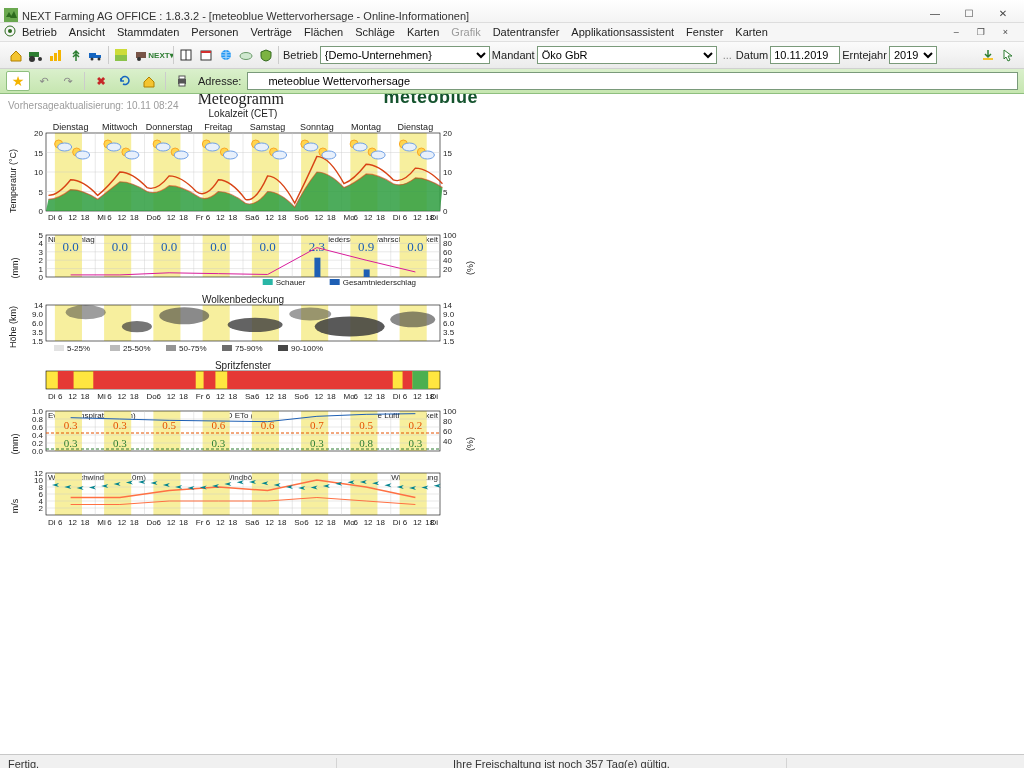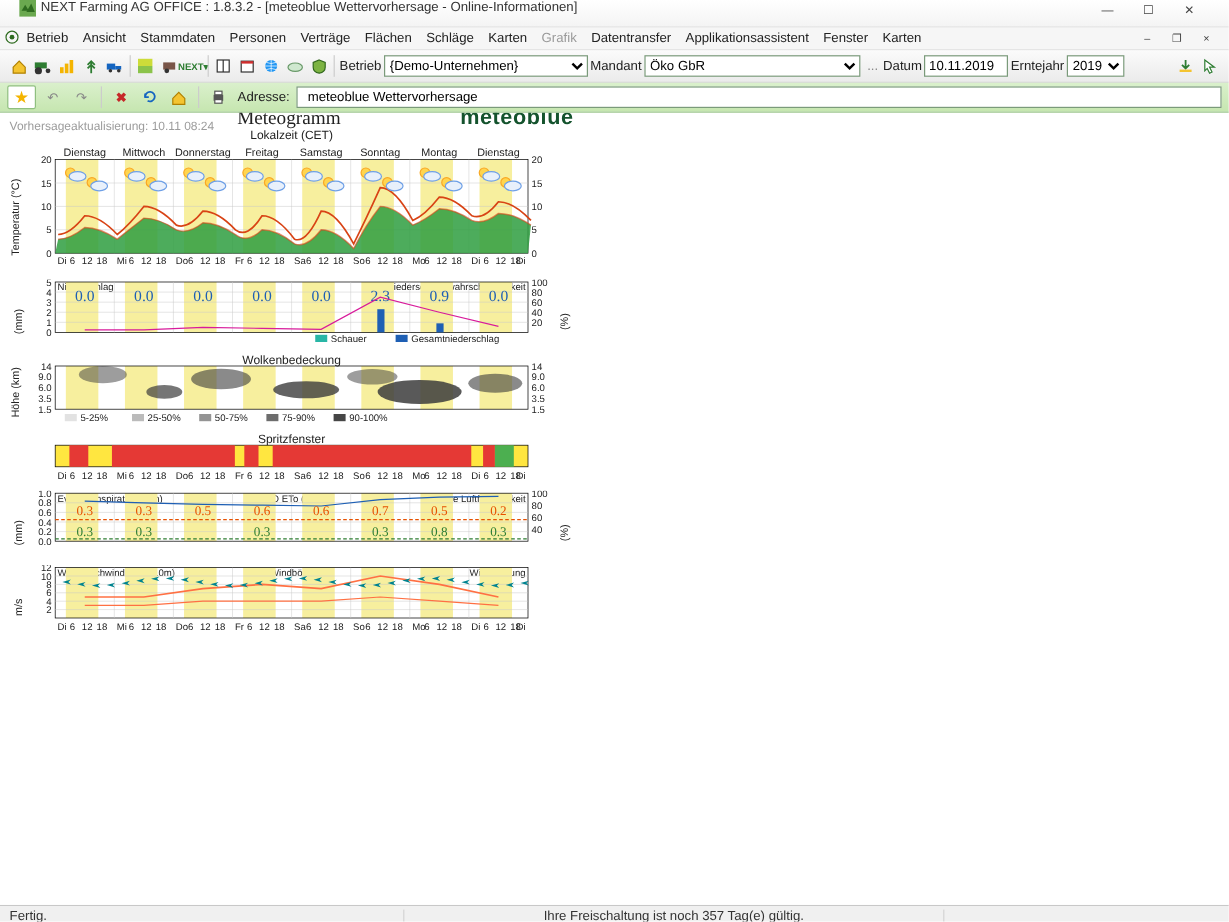--- a/index.html
+++ b/index.html
@@ -1,32 +1,32 @@
 <!DOCTYPE html>
 <html><head>
 <meta charset="utf-8">
 <style>
   html,body{margin:0;padding:0;font-family:Tahoma,Arial,sans-serif;font-size:11px;color:#000;background:#fff;width:1024px;height:768px;overflow:hidden}
-  .titlebar{height:22px;background:linear-gradient(#fff,#f4f4f4);display:flex;align-items:flex-start;padding:0 16px;border-bottom:1px solid #ddd}
+  .titlebar{height:22px;background:linear-gradient(#fff,#f4f4f4);display:flex;align-items:flex-end;padding:0 4px;border-bottom:1px solid #ddd}
   .titlebar .appicon{width:14px;height:14px;margin-right:4px;display:inline-block}
   .titlebar .title{flex:1;font-size:11px;color:#333}
   .winbtn{width:34px;height:18px;display:flex;align-items:center;justify-content:center;font-size:10px;color:#444}
   .menubar{height:18px;background:#f6f6f6;display:flex;align-items:center;padding:0 4px;border-bottom:1px solid #e0e0e0;font-size:11px;color:#222}
   .menubar span{margin-right:12px;cursor:default}
   .menubar .disabled{color:#9a9a9a}
   .mdi-controls{margin-left:auto;display:flex;gap:6px;font-size:9px;color:#444}
   .toolbar{height:26px;background:linear-gradient(#fbfbfb,#ebebeb);display:flex;align-items:center;padding:0 6px;border-bottom:1px solid #d0d0d0;gap:0}
   .tbsep{width:1px;height:18px;background:#ccc;margin:0 2px}
   .tbicon{width:18px;height:18px;display:flex;align-items:center;justify-content:center;border:1px solid transparent;border-radius:2px}
   .lbl{font-size:11px;color:#222;margin:0 2px}
   select.field{height:18px;font-size:11px;background:#fff;border:1px solid #7a9a7a}
   input.field{height:16px;font-size:11px;background:#fff;border:1px solid #7a9a7a;padding:0 3px}
   .navbar{height:24px;background:linear-gradient(#daf0cc,#c6e6b0);border-bottom:1px solid #8fbf7f;display:flex;align-items:center;padding:0 6px;gap:4px}
   .navbar .star{width:22px;height:18px;background:#fff;border:1px solid #8fbf7f;display:flex;align-items:center;justify-content:center;border-radius:2px}
-  .navbar input.addr{flex:1;height:16px;border:1px solid #7a9a7a;background:#fff;padding:0 8px;font-size:11px}
+  .navbar input.addr{flex:1;height:16px;border:1px solid #7a9a7a;background:#fff;padding:0 20px;font-size:11px}
   .content{position:relative;height:calc(768px - 22px - 18px - 26px - 24px - 18px);overflow:auto;background:#fff}
   .statusbar{height:18px;background:#f0f0f0;border-top:1px solid #c8c8c8;display:flex;align-items:center;font-size:11px;color:#333}
   .statusbar .cell{padding:0 8px;border-right:1px solid #d4d4d4}
   .statusbar .center{flex:1;text-align:center}
   
   .mg{padding:6px 6px 2px 8px}
   .mg-header{display:flex;align-items:flex-end;justify-content:space-between;width:470px}
   .mg-title{font-family:'Times New Roman',serif;font-size:16px;color:#222;text-align:center;flex:1}
   .mg-brand{font-family:Arial;font-weight:bold;font-size:18px;letter-spacing:.5px;color:#14532d}
   .mg-sub{font-size:10px;color:#222;text-align:center;width:470px}

